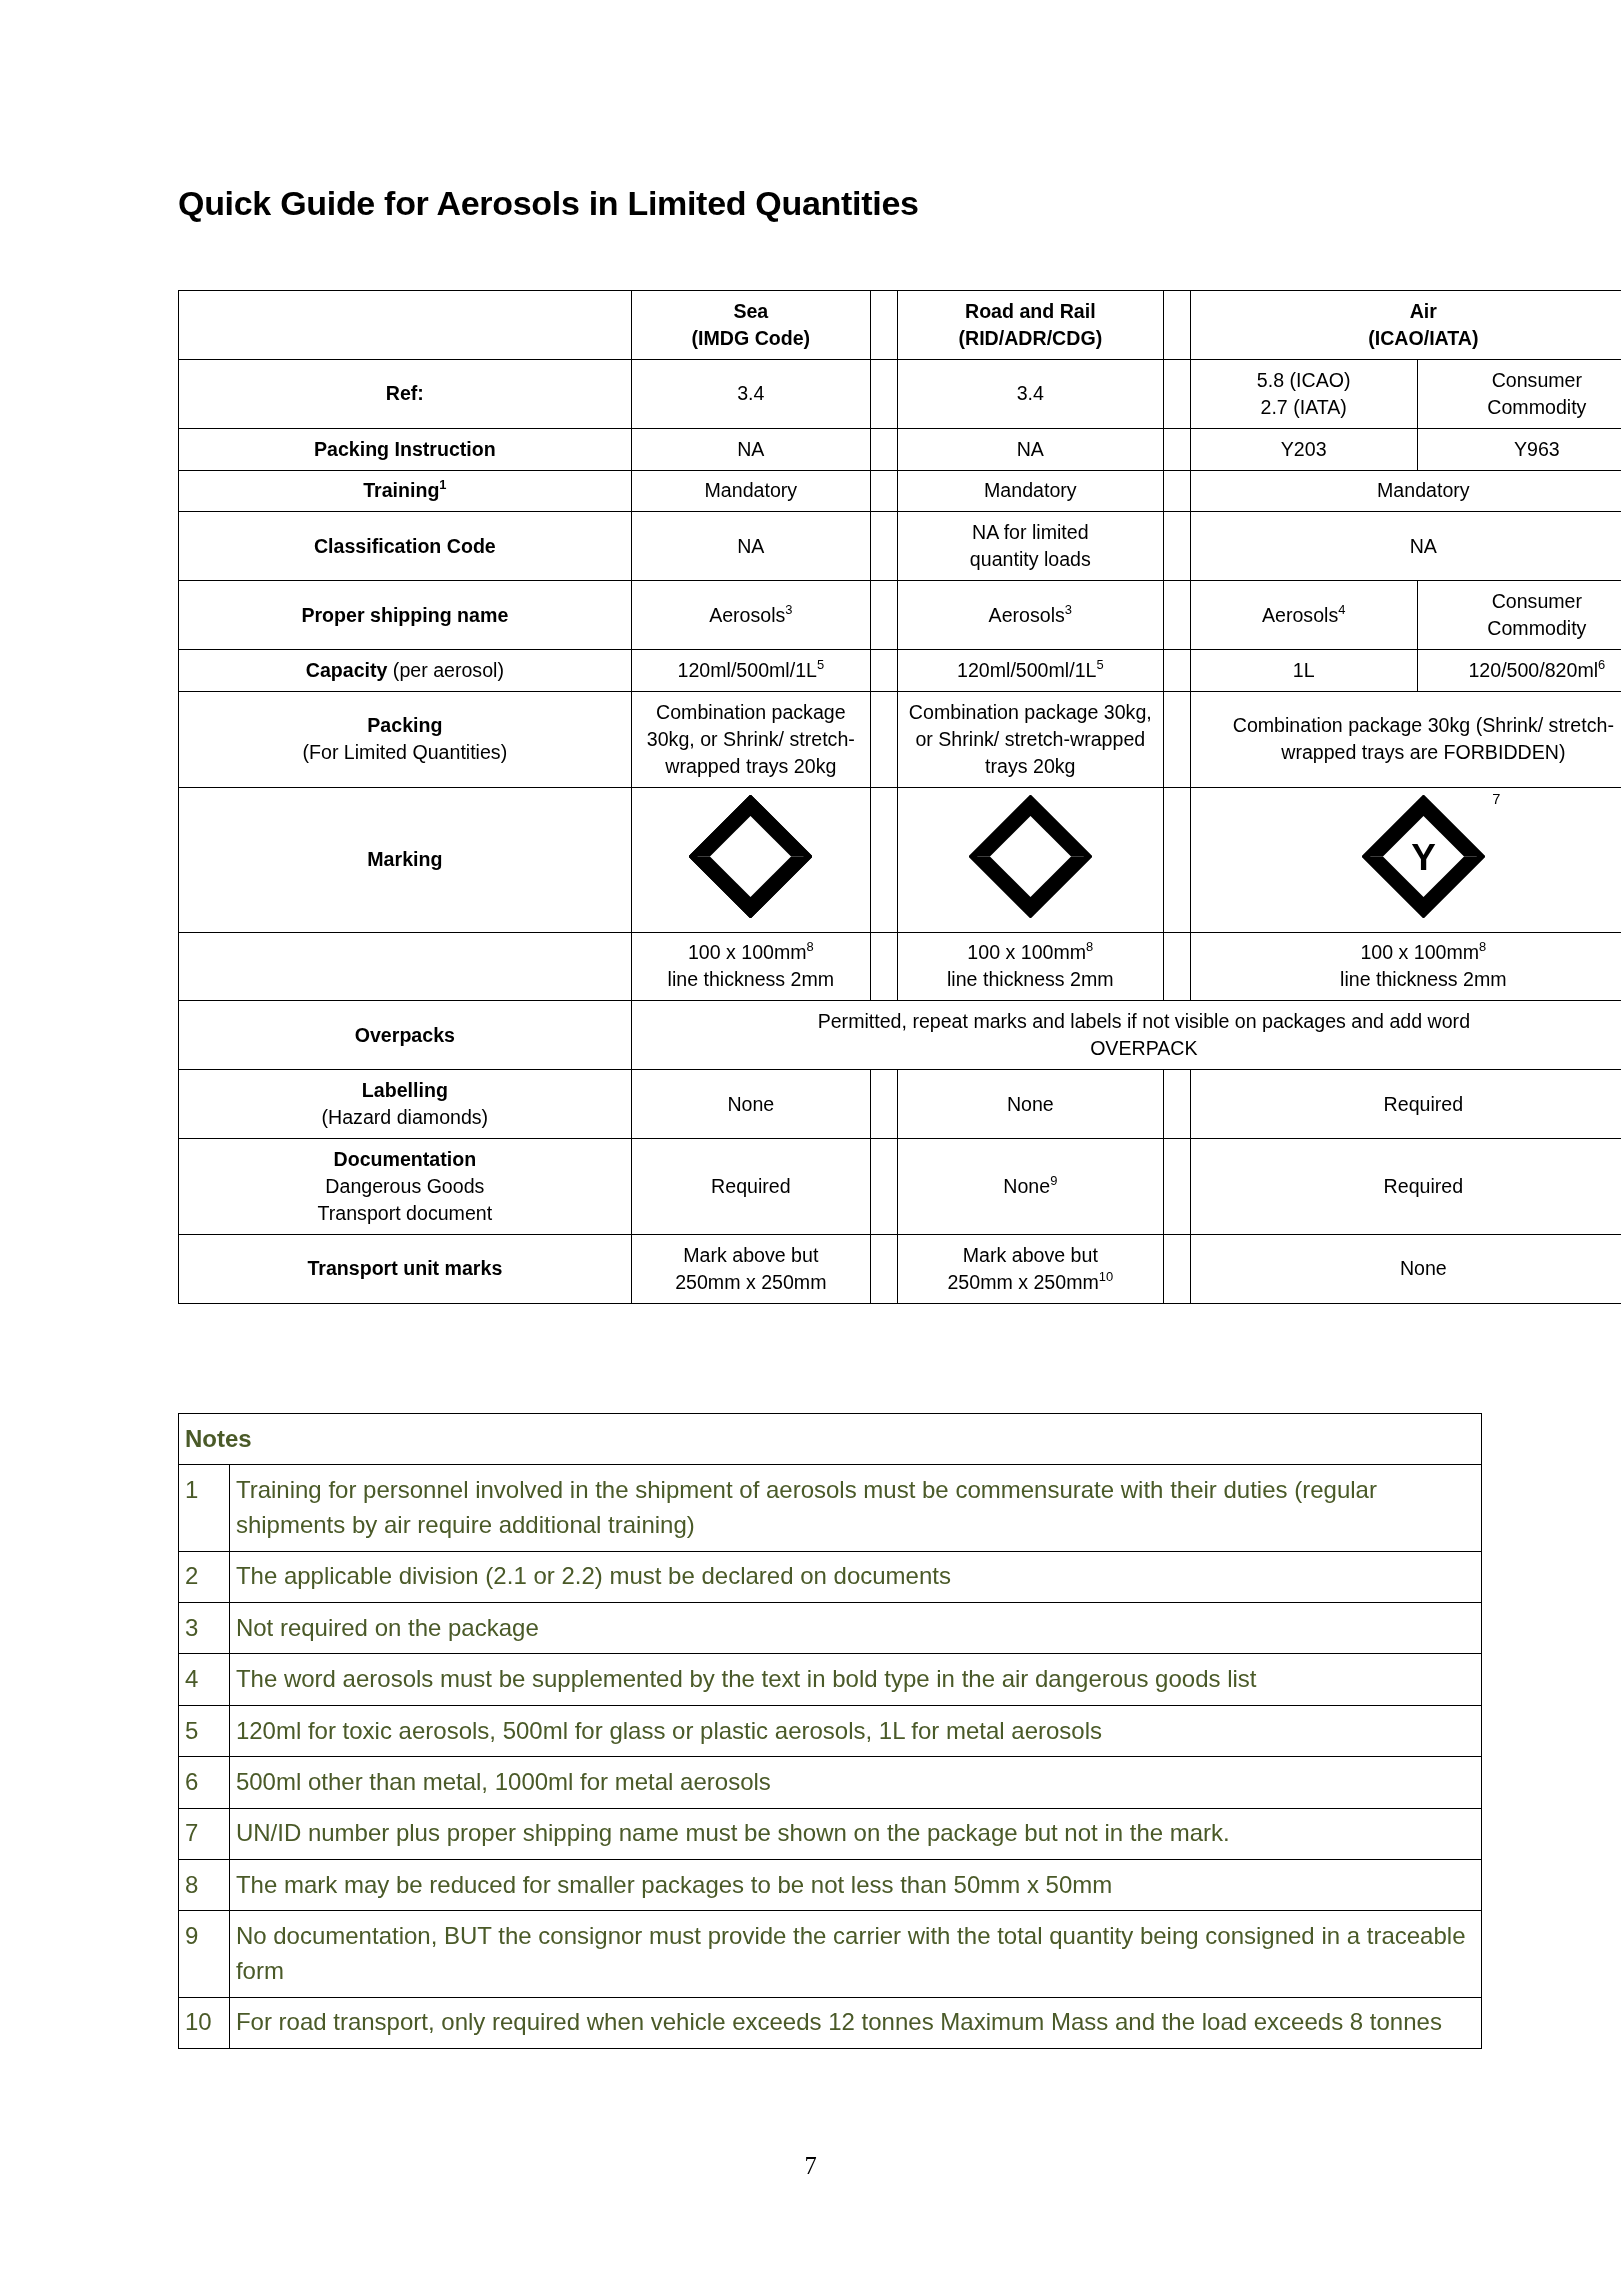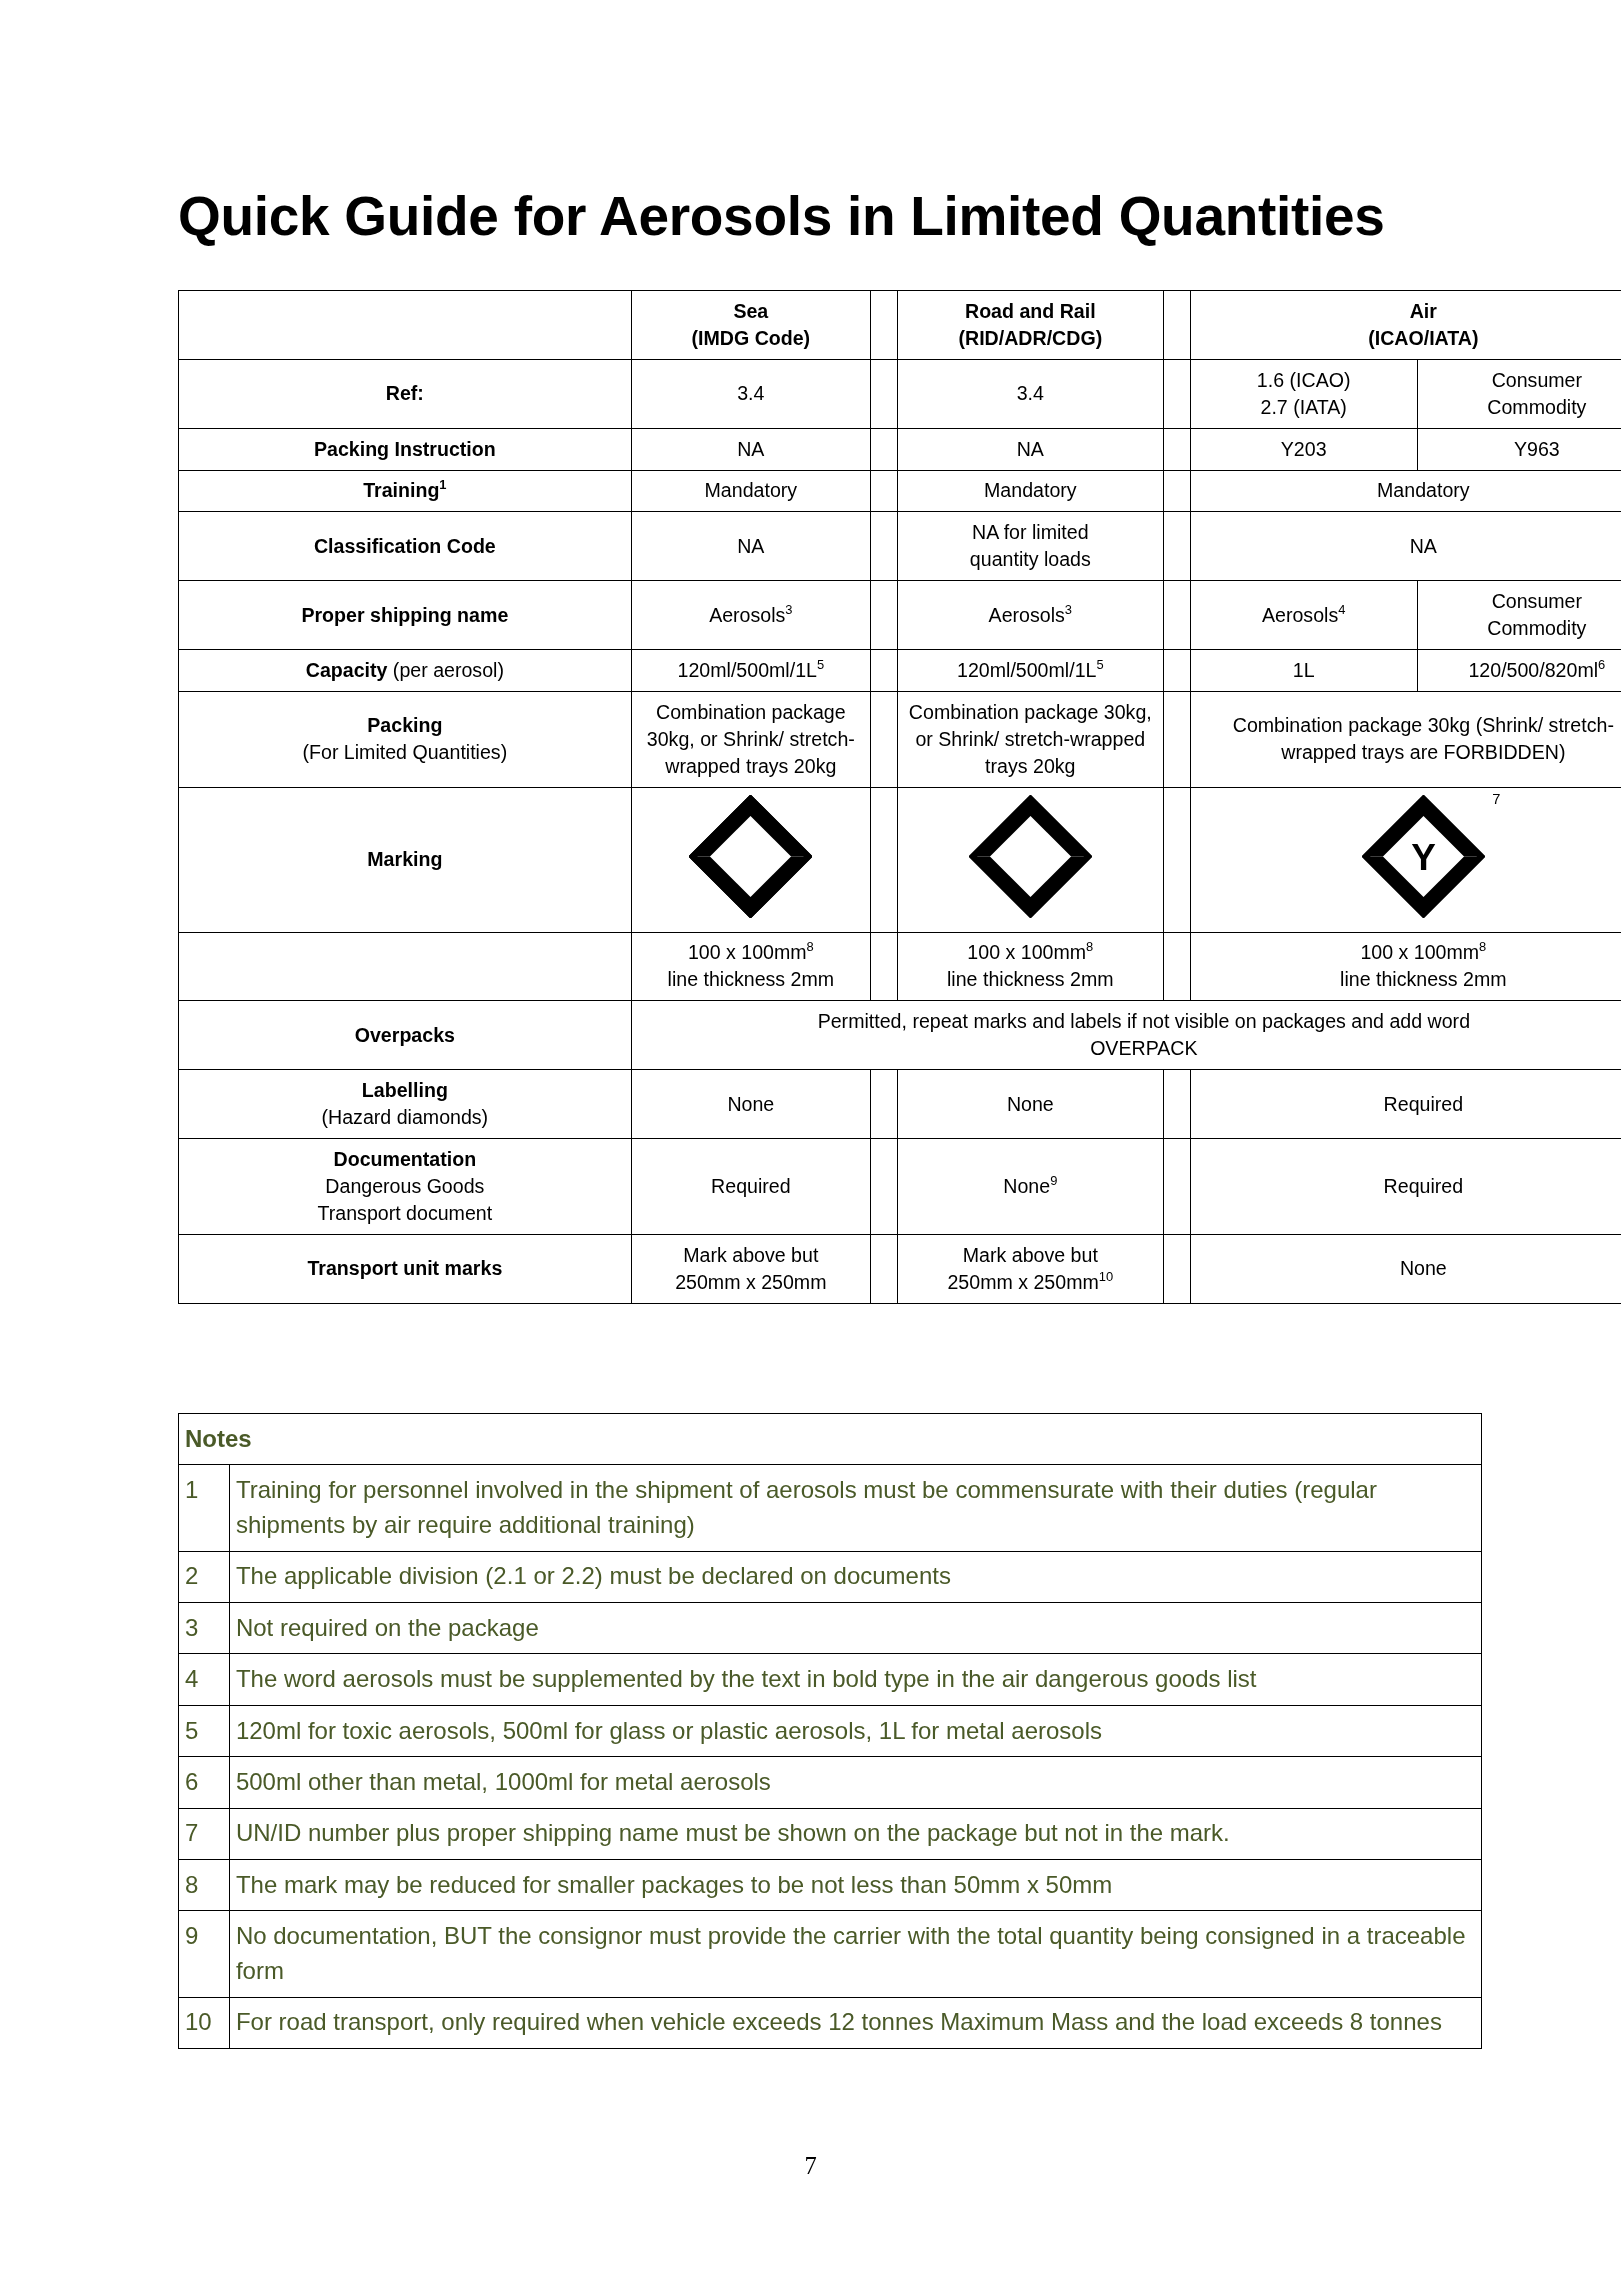--- a/index.html
+++ b/index.html
@@ -15,21 +15,21 @@
   }
   .page {
     position: absolute;
     left: 0; top: 0;
     width: 1621px; height: 2293px;
     padding: 0;
   }
   .doc-title {
     position: absolute;
     left: 178px; top: 184px;
-    font-size: 55px;
+    font-size: 34px;
     font-weight: bold;
     letter-spacing: -0.3px;
     color: #000;
     white-space: nowrap;
   }
   table.qg {
     position: absolute;
     left: 178px; top: 290px;
     width: 1479px;
     border-collapse: collapse;
@@ -163,21 +163,21 @@
         </td>
       </tr>
 
       <tr>
         <td class="rowlabel">Ref:</td>
         <td>3.4</td>
         <td class="spacer"></td>
         <td>3.4</td>
         <td class="spacer"></td>
         <td>
-          <span>1.6 (ICAO)</span><br>
+          <span>5.8 (ICAO)</span><br>
           <span>2.7 (IATA)</span>
         </td>
         <td>
           <span>Consumer</span><br>
           <span>Commodity</span>
         </td>
       </tr>
 
       <tr>
         <td class="rowlabel">Packing Instruction</td>

